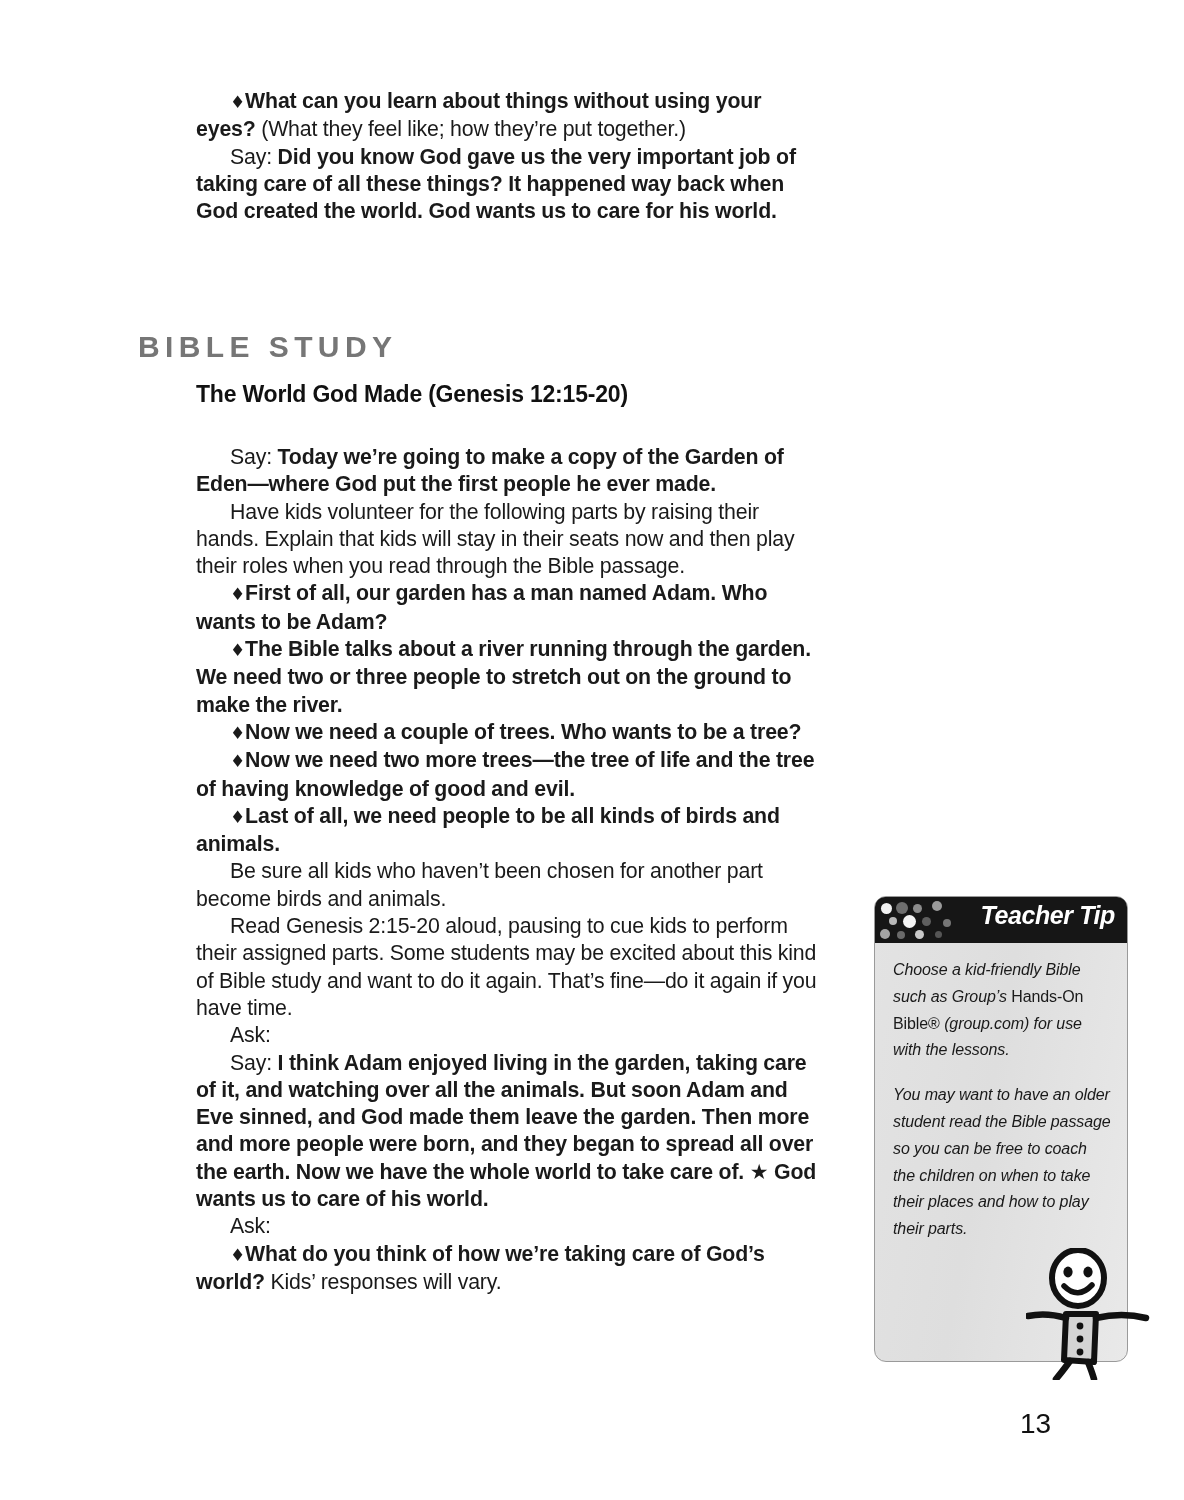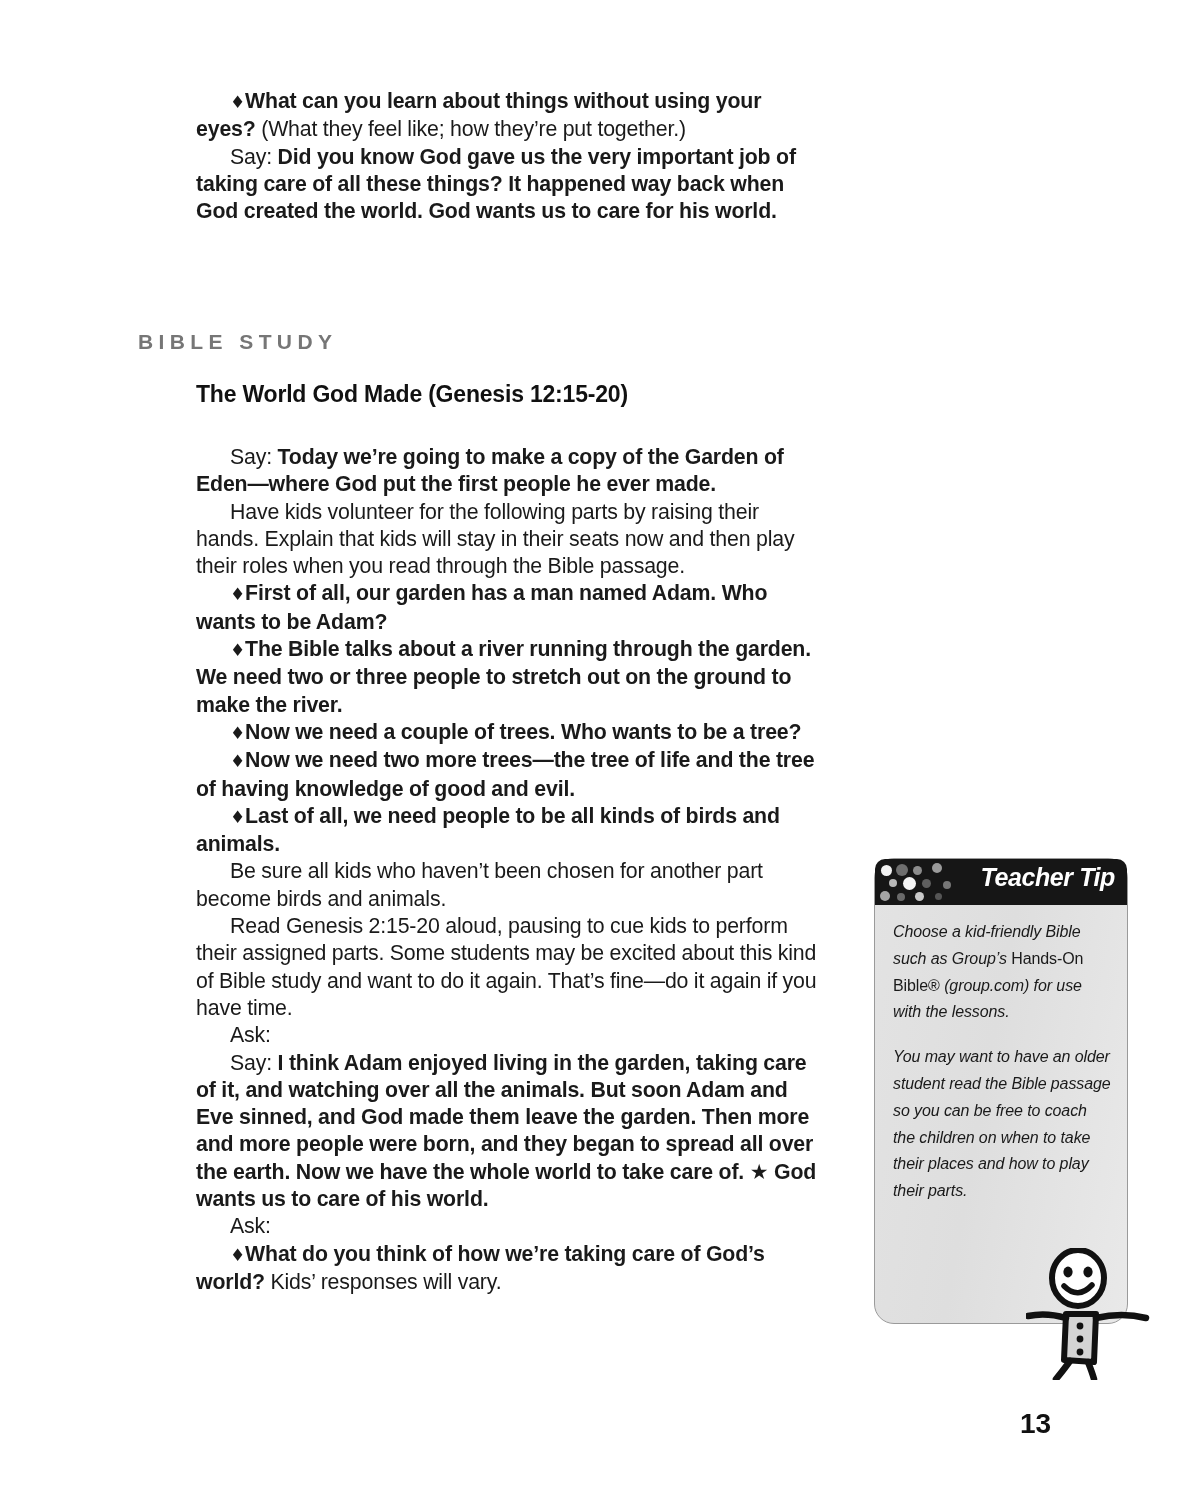--- a/index.html
+++ b/index.html
@@ -50,21 +50,21 @@
     font-weight: normal;
   }
   .glyph-diamond { font-size: 17px; }
   .glyph-star { font-size: 21px; }
 
   
   #section-heading {
     position: absolute;
     left: 138px;
     top: 330px;
-    font-size: 21px;
+    font-size: 30px;
     font-weight: bold;
     letter-spacing: 5.4px;
     color: #767676;
   }
 
   #lesson-title {
     position: absolute;
     left: 196px;
     top: 381px;
     font-size: 23px;
@@ -72,25 +72,25 @@
     letter-spacing: -0.2px;
     color: #111;
   }
 
   .block { position: absolute; left: 196px; width: 624px; }
 
   
   #teacher-tip {
     position: absolute;
     left: 874px;
-    top: 858px;
+    top: 896px;
     width: 254px;
     height: 466px;
     border: 1px solid #9a9a9a;
-    border-radius: 20px;
+    border-radius: 12px;
     background: linear-gradient(100deg, #e3e3e3 0%, #dedede 45%, #e9e9e9 100%);
     box-sizing: border-box;
     overflow: visible;
   }
   #tip-header {
     position: relative;
     height: 46px;
     background: #161616;
     border-radius: 10px 10px 0 0;
     overflow: hidden;
@@ -130,21 +130,21 @@
     height: 132px;
     pointer-events: none;
   }
 
   #page-number {
     position: absolute;
     left: 1020px;
     top: 1408px;
     font-size: 28px;
     color: #111;
-    font-weight: bold;
+    font-weight: normal;
   }
 </style>
 </head>
 <body>
 
 <div id="page">
 
   <div id="main-column">
 
     <p class="para"><span class="glyph-diamond">♦</span><span class="b">What can you learn about things without using your eyes?</span><span class="n"> (What they feel like; how they’re put together.)</span></p>

